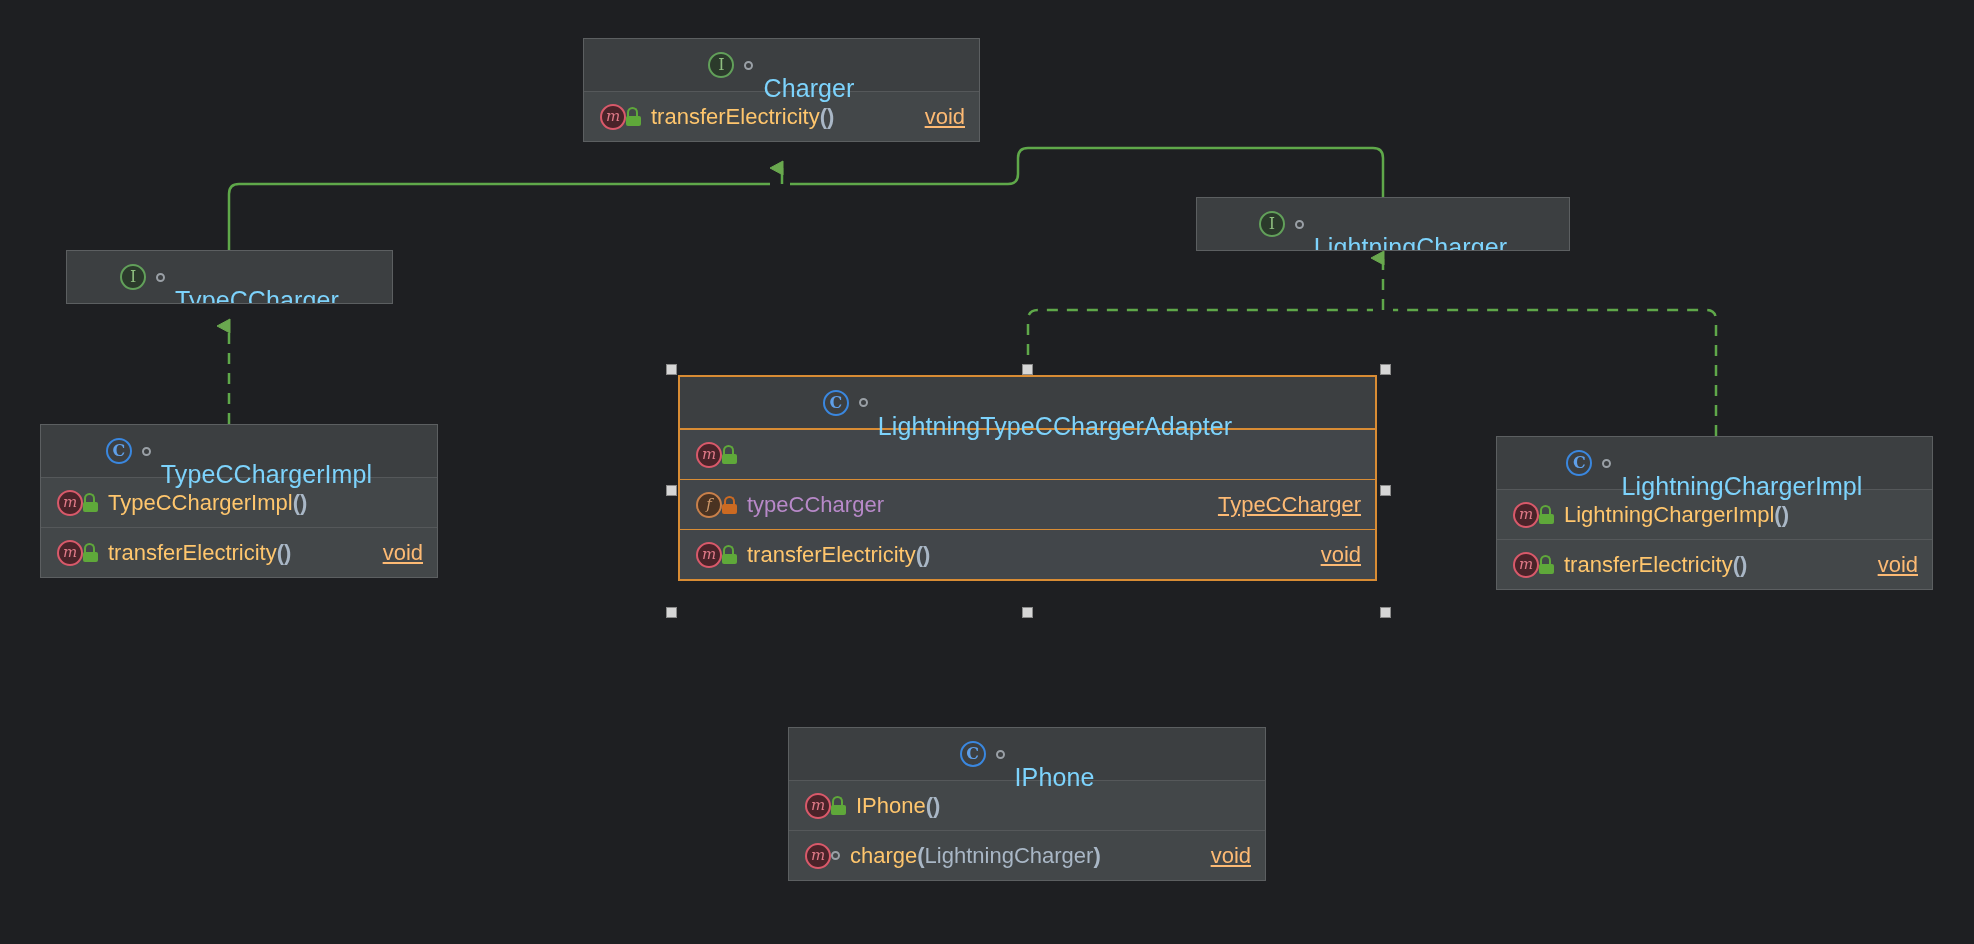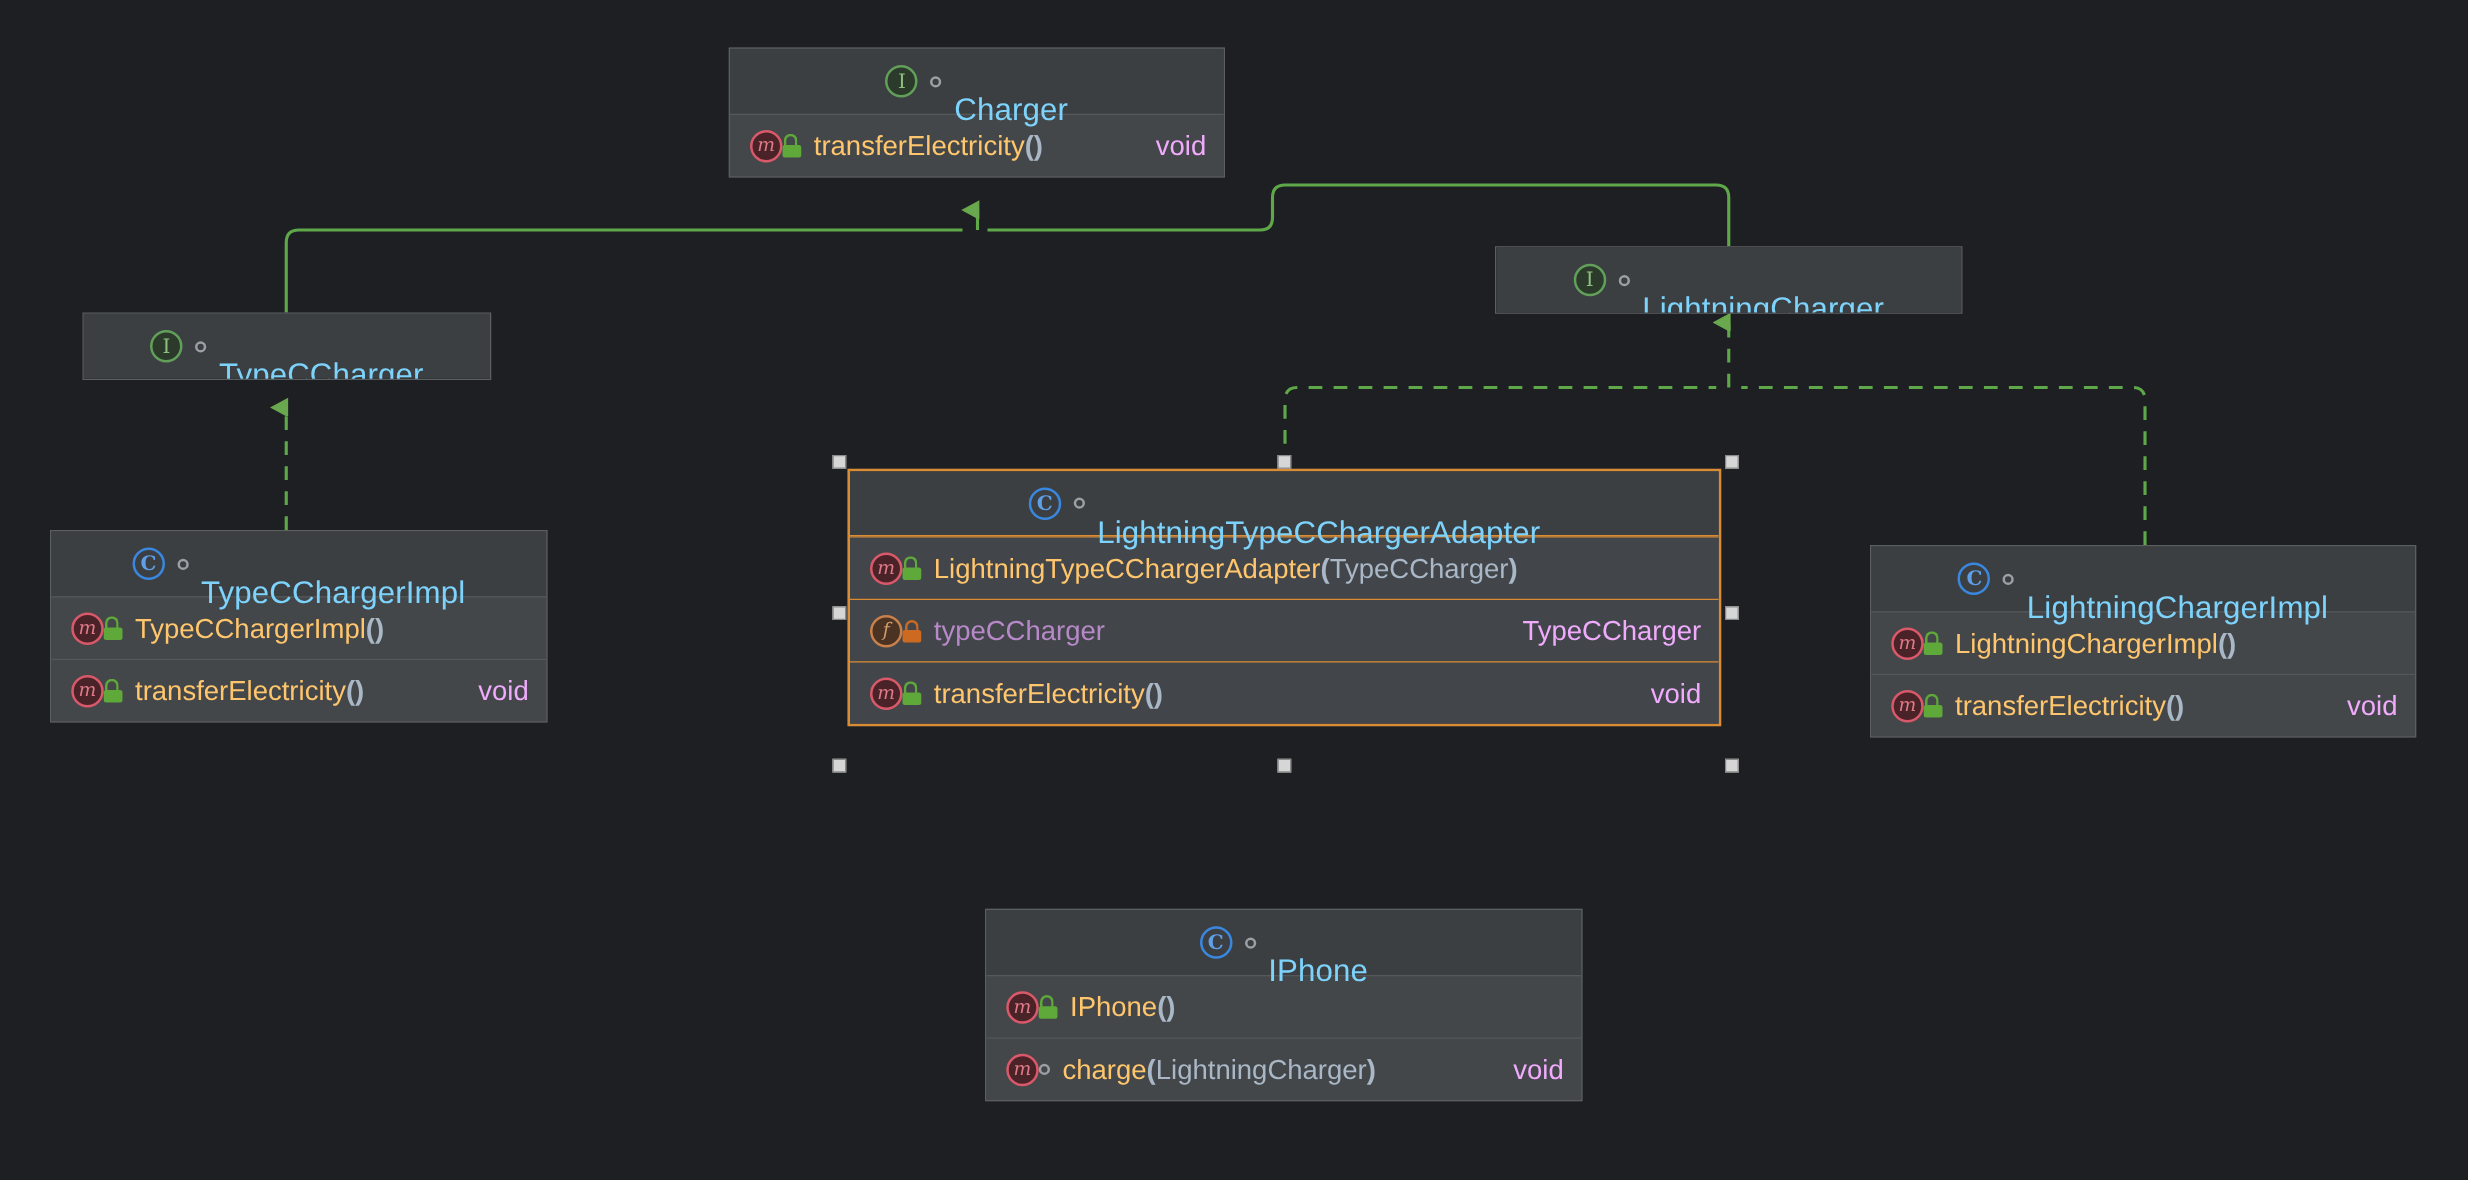--- a/index.html
+++ b/index.html
@@ -78,21 +78,22 @@
   .member .m-label {
     font-size: 22px;
     color: #ffc66d;
     margin-left: 10px;
     text-align: right;
   }
   .member .m-type {
     margin-left: auto;
     padding-left: 22px;
     font-size: 22px;
-    color: #f0abfc;
+    color: #fdba74;
+    text-decoration: underline;
   }
   .paren { color: #a9b7c6; font-weight: bold; }
   .argtype { color: #a9b7c6; font-weight: normal; }
   .field-name { color: #b889c9; }
   .field-type { color: #a9b7c6; }
 
   
   .ic {
     flex: none;
     display: inline-block;
@@ -277,21 +278,20 @@
           <span class="ic ic-round ic-class">C</span>
           <span class="ic ic-dot"></span>
           <span class="node-title">LightningTypeCChargerAdapter</span>
         </div>
         <div class="member">
           <span class="ic ic-round ic-method">m</span>
           <span class="ic ic-lock lock-open">
             <span class="lock-shackle"></span>
             <span class="lock-body"></span>
           </span>
-          <span class="m-label">LightningTypeCChargerAdapter<span class="paren">(</span><span class="argtype">TypeCCharger</span><span class="paren">)</span></span>
         </div>
         <div class="member">
           <span class="ic ic-round ic-field">f</span>
           <span class="ic ic-lock lock-closed">
             <span class="lock-shackle"></span>
             <span class="lock-body"></span>
           </span>
           <span class="m-label"><span class="field-name">typeCCharger</span></span>
           <span class="m-type field-type">TypeCCharger</span>
         </div>

